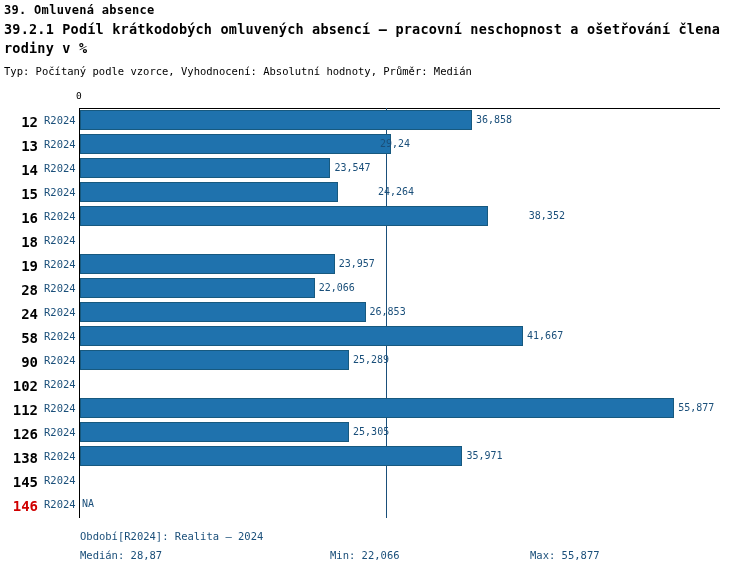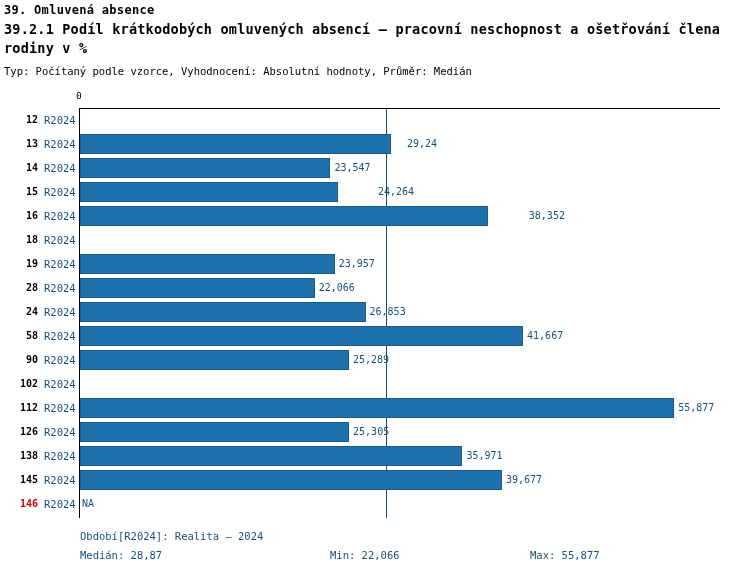--- a/index.html
+++ b/index.html
@@ -89,21 +89,21 @@
   .row {
     position: relative;
     height: 24px;
   }
   .row-code {
     position: absolute;
     left: 0px;
     width: 38px;
     text-align: right;
     top: 6px;
-    font-size: 10px;
+    font-size: 14px;
     font-weight: bold;
   }
   .row-code.last {
     color: #d00000;
   }
   .row-period {
     position: absolute;
     left: 44px;
     top: 6px;
     font-size: 10.5px;
@@ -179,27 +179,31 @@
 
   <div class="chart-area">
     <div class="axis-zero-label">0</div>
     <div class="axis-top"></div>
     <div class="axis-left"></div>
     <div class="median-line" id="median-line" style="left: 385.984px; background: rgb(26, 79, 122);"></div>
     <div class="rows" id="rows">
         <div class="row">
           <div class="row-code">12</div>
           <div class="row-period">R2024</div>
+          <div class="bar-wrap">
+            <div class="bar" style="width: 391.923px; background: rgb(31, 114, 173); border-color: rgb(23, 89, 127);"></div>
+            <div class="bar-value" style="left: 395.923px;">36,858</div>
+          </div>
         </div>
         <div class="row">
           <div class="row-code">13</div>
           <div class="row-period">R2024</div>
           <div class="bar-wrap">
             <div class="bar" style="width: 310.919px; background: rgb(31, 114, 173); border-color: rgb(23, 89, 127);"></div>
-            <div class="bar-value" style="left: 327px;">29,24</div>
+            <div class="bar-value" style="left: 300px;">29,24</div>
           </div>
         </div>
         <div class="row">
           <div class="row-code">14</div>
           <div class="row-period">R2024</div>
           <div class="bar-wrap">
             <div class="bar" style="width: 250.383px; background: rgb(31, 114, 173); border-color: rgb(23, 89, 127);"></div>
             <div class="bar-value" style="left: 254.383px;">23,547</div>
           </div>
         </div>
@@ -287,24 +291,20 @@
           <div class="row-code">138</div>
           <div class="row-period">R2024</div>
           <div class="bar-wrap">
             <div class="bar" style="width: 382.492px; background: rgb(31, 114, 173); border-color: rgb(23, 89, 127);"></div>
             <div class="bar-value" style="left: 386.492px;">35,971</div>
           </div>
         </div>
         <div class="row">
           <div class="row-code">145</div>
           <div class="row-period">R2024</div>
-          <div class="bar-wrap">
-            <div class="bar" style="width: 421.899px; background: rgb(31, 114, 173); border-color: rgb(23, 89, 127);"></div>
-            <div class="bar-value" style="left: 425.899px;">39,677</div>
-          </div>
         </div>
         <div class="row">
           <div class="row-code last">146</div>
           <div class="row-period">R2024</div>
           <div class="bar-wrap">
             <div class="bar-na">NA</div>
           </div>
         </div>
       </div>
   </div>

